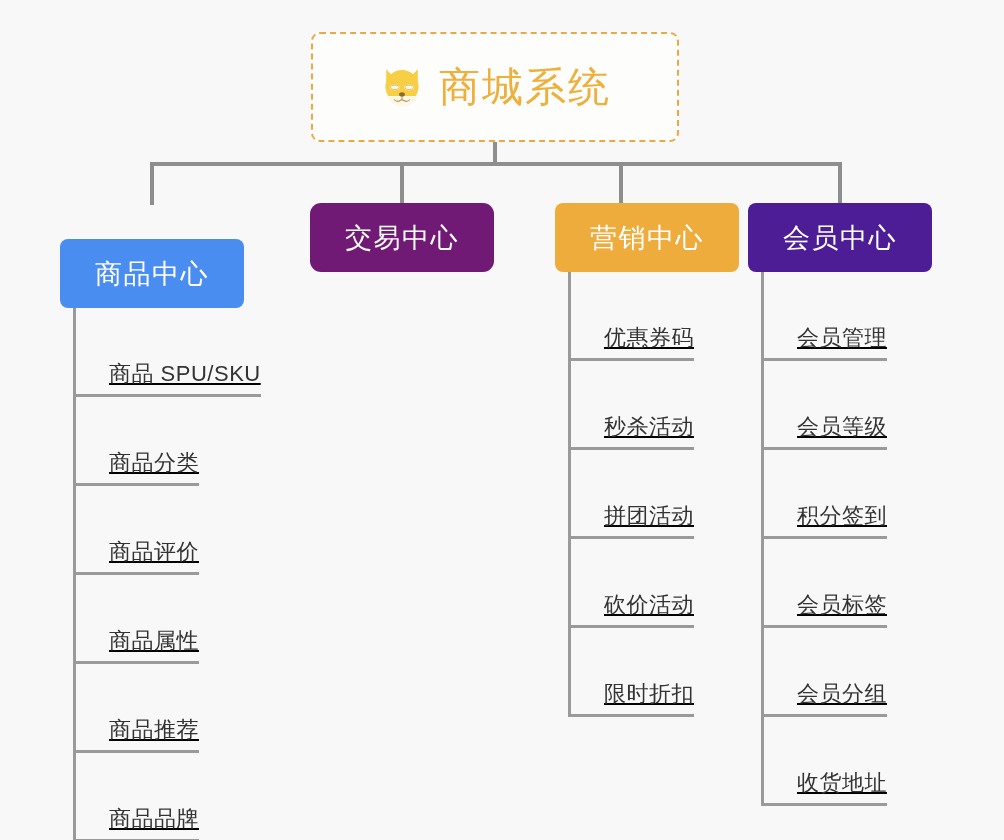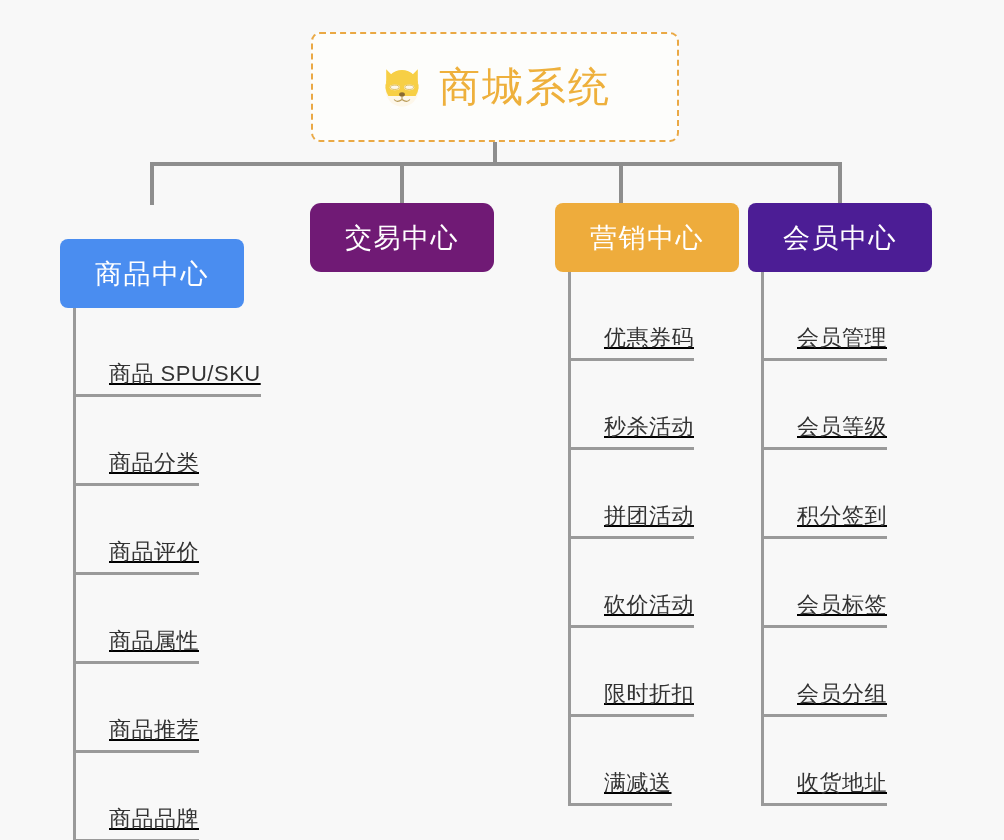--- a/index.html
+++ b/index.html
@@ -182,23 +182,20 @@
       </div>
       <div class="sub-item">
         <span class="sub-label">拼团活动</span>
       </div>
       <div class="sub-item">
         <span class="sub-label">砍价活动</span>
       </div>
       <div class="sub-item">
         <span class="sub-label">限时折扣</span>
       </div>
-      <div class="sub-item">
-        <span class="sub-label">满减送</span>
-      </div>
     </div>
   </div>
 
   <div class="column" style="left:748px; width:184px;">
     <div class="cat-box" style="background:#4c1d95; width:184px;">
       <span>会员中心</span>
     </div>
     <div class="sub-list">
       <div class="sub-item">
         <span class="sub-label">会员管理</span>

